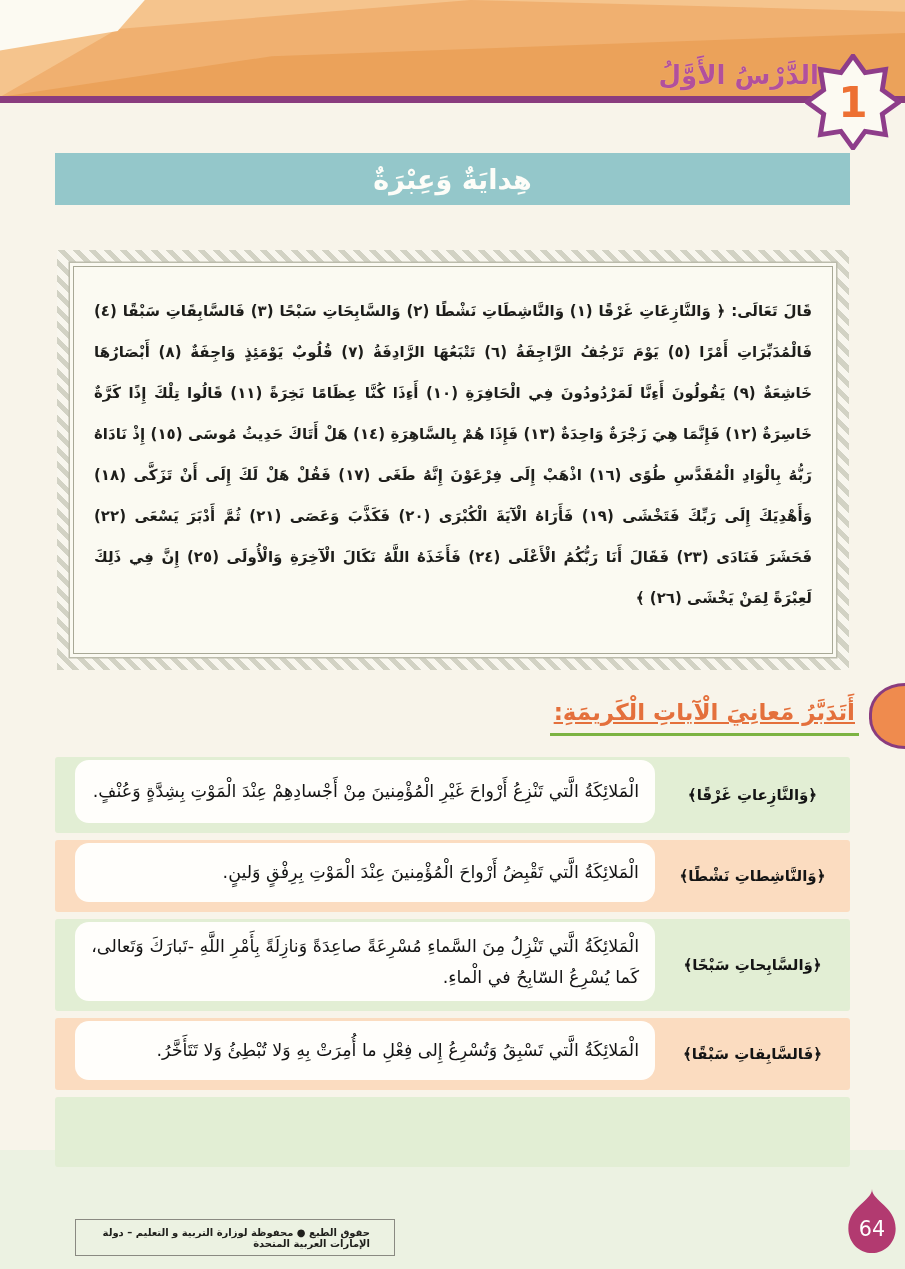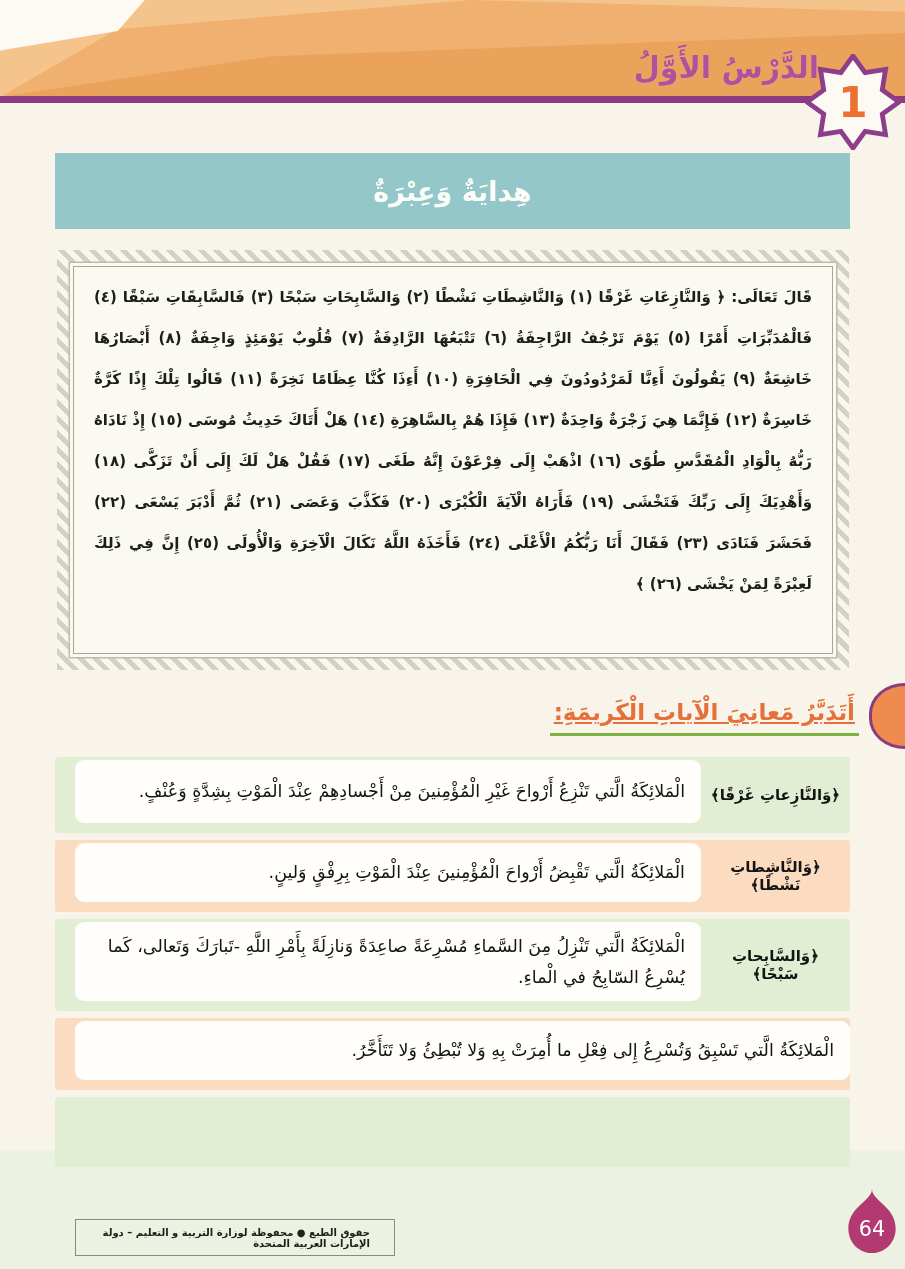--- a/index.html
+++ b/index.html
@@ -12,37 +12,37 @@
 
   
   .header-band { position: absolute; top: 0; left: 0; width: 905px; height: 97px; background: #f5c48d; }
   .header-shade1 { position: absolute; inset: 0; background: #f0b070;
     clip-path: polygon(0 100%, 13% 30%, 52% 0, 100% 12%, 100% 100%); }
   .header-shade2 { position: absolute; inset: 0; background: #eba25a;
     clip-path: polygon(0 100%, 30% 58%, 100% 34%, 100% 100%); }
   .header-corner-cut { position: absolute; top: 0; left: 0; width: 100%; height: 100%; background: #fcfaf2;
     clip-path: polygon(0 0, 16% 0, 13% 32%, 0 52%); }
   .divider-line { position: absolute; top: 96px; left: 0; width: 905px; height: 7px; background: #8a3c7e; }
-  .lesson-title { position: absolute; top: 50px; right: 86px; color: #b2509c;
-    font-size: 30px; font-weight: bold; text-shadow: 0 0 1px #ffffff66; text-align: right; }
+  .lesson-title { position: absolute; top: 60px; right: 86px; color: #b2509c;
+    font-size: 26px; font-weight: bold; text-shadow: 0 0 1px #ffffff66; text-align: right; }
   .star-badge { position: absolute; top: 54px; right: 4px; width: 96px; height: 96px; }
 
   
-  .title-banner { position: absolute; top: 153px; left: 55px; width: 795px; height: 76px;
+  .title-banner { position: absolute; top: 153px; left: 55px; width: 795px; height: 52px;
     background: #94c7ca; display: flex; align-items: center; justify-content: center;
     color: #fdfdf8; font-size: 27px; font-weight: bold; letter-spacing: 1px; }
 
   
   .quran-frame { position: absolute; top: 250px; left: 57px; width: 792px; height: 420px;
     border: 13px solid transparent;
     border-image: repeating-linear-gradient(45deg, #d2d2c4 0 5px, #f8f6ee 5px 11px) 13;
     background: #fbfaf2; }
   .quran-inner { position: absolute; inset: 3px; border: 1.5px solid #a8a896;
     box-shadow: 0 0 0 3px #fbfaf2, 0 0 0 4.5px #bcbcac;
-    padding: 10px 20px 6px 20px; overflow: hidden; }
+    padding: 24px 20px 6px 20px; overflow: hidden; }
   .quran-text { margin: 0; font-size: 15px; font-weight: bold; line-height: 41px;
     color: #1d1d1a; text-align: justify; }
 
   
   .section-side-tab { position: absolute; top: 683px; right: 0; width: 36px; height: 66px;
     background: #ef8b4e; border: 3px solid #8a3c7e; border-right: none;
     border-radius: 40px 0 0 40px / 34px 0 0 34px; }
   .section-title { position: absolute; top: 699px; right: 46px; color: #e4703c;
     font-size: 23px; font-weight: bold; padding: 0 4px 8px 4px;
     border-bottom: 3.5px solid #7cb342; text-decoration: underline; }
@@ -54,23 +54,23 @@
   
   .tafsir-table { position: absolute; top: 757px; left: 55px; width: 795px; }
   .tafsir-row { display: flex; margin-bottom: 7px; border-radius: 3px; }
   .tafsir-row.green { background: #e2eed4; }
   .tafsir-row.peach { background: #fbdcc0; }
   .tafsir-row:nth-child(1) { min-height: 76px; }
   .tafsir-row:nth-child(2) { min-height: 72px; }
   .tafsir-row:nth-child(3) { min-height: 92px; }
   .tafsir-row:nth-child(4) { min-height: 72px; }
   .tafsir-row:nth-child(5) { min-height: 70px; }
-  .verse-phrase { flex: none; width: 149px; display: flex; align-items: center; justify-content: center;
+  .verse-phrase { flex: none; width: 195px; display: flex; align-items: center; justify-content: center;
     padding: 0 6px; font-size: 15px; font-weight: bold; color: #141414; text-align: center; }
-  .verse-meaning { flex: 1; background: #fffefb; border-radius: 9px;
+  .verse-meaning { flex: 1; background: #fffefb; border-radius: 14px;
     margin: 3px 0 10px 20px; padding: 6px 16px;
     display: flex; align-items: center; font-size: 17.5px; line-height: 31px; color: #141414; }
 
   
   .copyright-box { position: absolute; top: 1219px; left: 75px; width: 320px; height: 37px;
     border: 1px solid #8a8a82; display: flex; align-items: center; justify-content: center;
     padding: 0 24px; font-size: 10px; font-weight: bold; color: #20201c; }
   .page-badge { position: absolute; right: 3px; bottom: 15px; width: 60px; height: 67px; }
 </style>
 </head>
@@ -118,20 +118,21 @@
     </div>
     <div class="tafsir-row peach">
       <div class="verse-phrase">﴿وَالنَّاشِطاتِ نَشْطًا﴾</div>
       <div class="verse-meaning">الْمَلائِكَةُ الَّتي تَقْبِضُ أَرْواحَ الْمُؤْمِنينَ عِنْدَ الْمَوْتِ بِرِفْقٍ وَلينٍ.</div>
     </div>
     <div class="tafsir-row green">
       <div class="verse-phrase">﴿وَالسَّابِحاتِ سَبْحًا﴾</div>
       <div class="verse-meaning">الْمَلائِكَةُ الَّتي تَنْزِلُ مِنَ السَّماءِ مُسْرِعَةً صاعِدَةً وَنازِلَةً بِأَمْرِ اللَّهِ -تَبارَكَ وَتَعالى، كَما يُسْرِعُ السّابِحُ في الْماءِ.</div>
     </div>
     <div class="tafsir-row peach">
+      <div class="verse-phrase">﴿فَالسَّابِقاتِ سَبْقًا﴾</div>
       <div class="verse-meaning">الْمَلائِكَةُ الَّتي تَسْبِقُ وَتُسْرِعُ إِلى فِعْلِ ما أُمِرَتْ بِهِ وَلا تُبْطِئُ وَلا تَتَأَخَّرُ.</div>
     </div>
     <div class="tafsir-row green">
     </div>
   </div>
 
   <div class="copyright-box">
     <span>حقوق الطبع ● محفوظة لوزارة التربية و التعليم – دولة الإمارات العربية المتحدة</span>
   </div>
 

